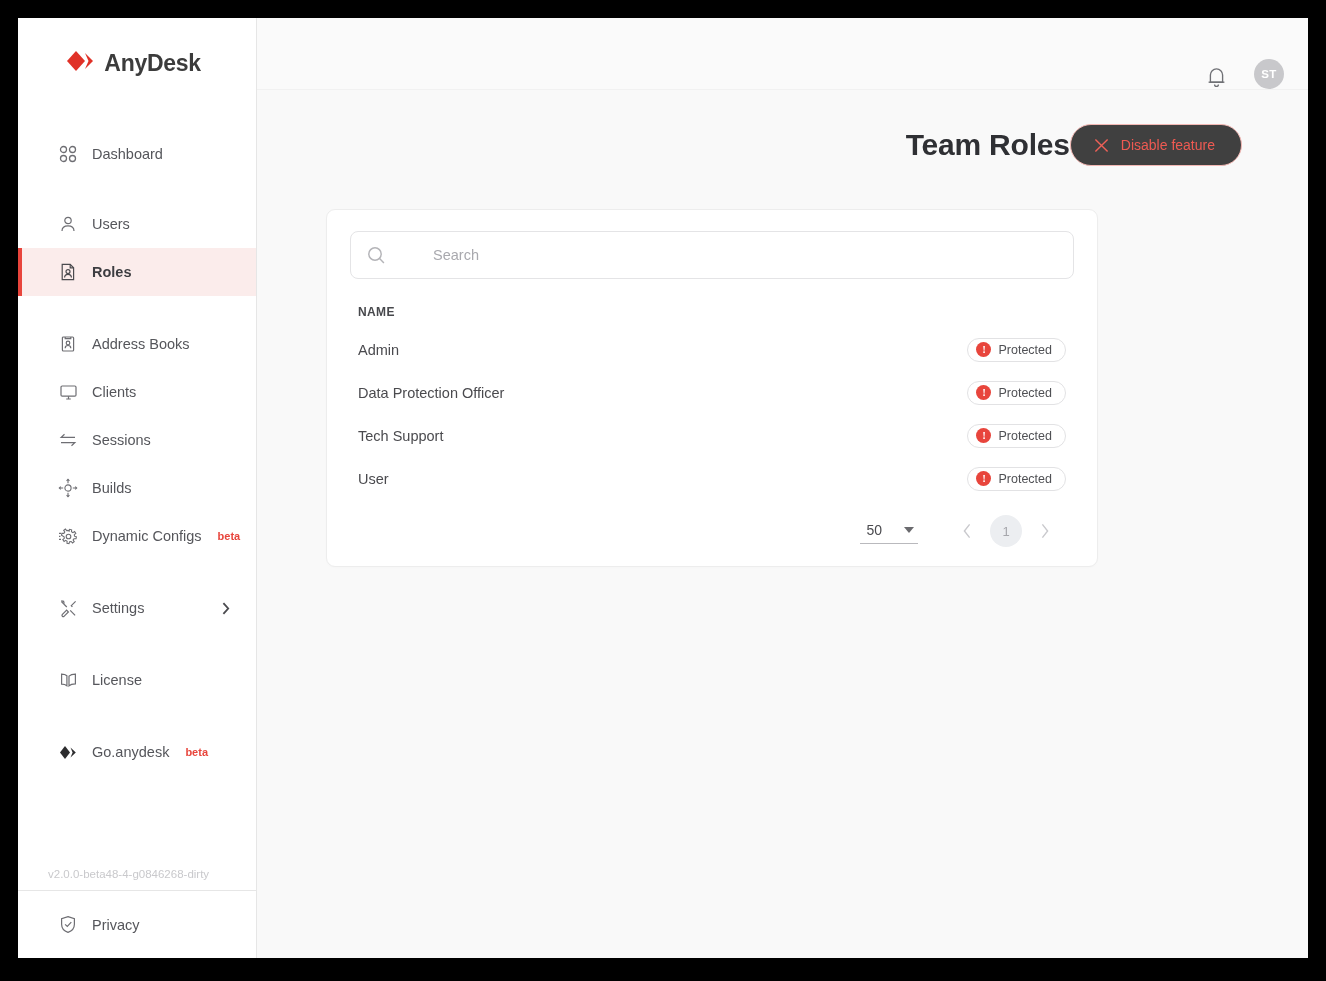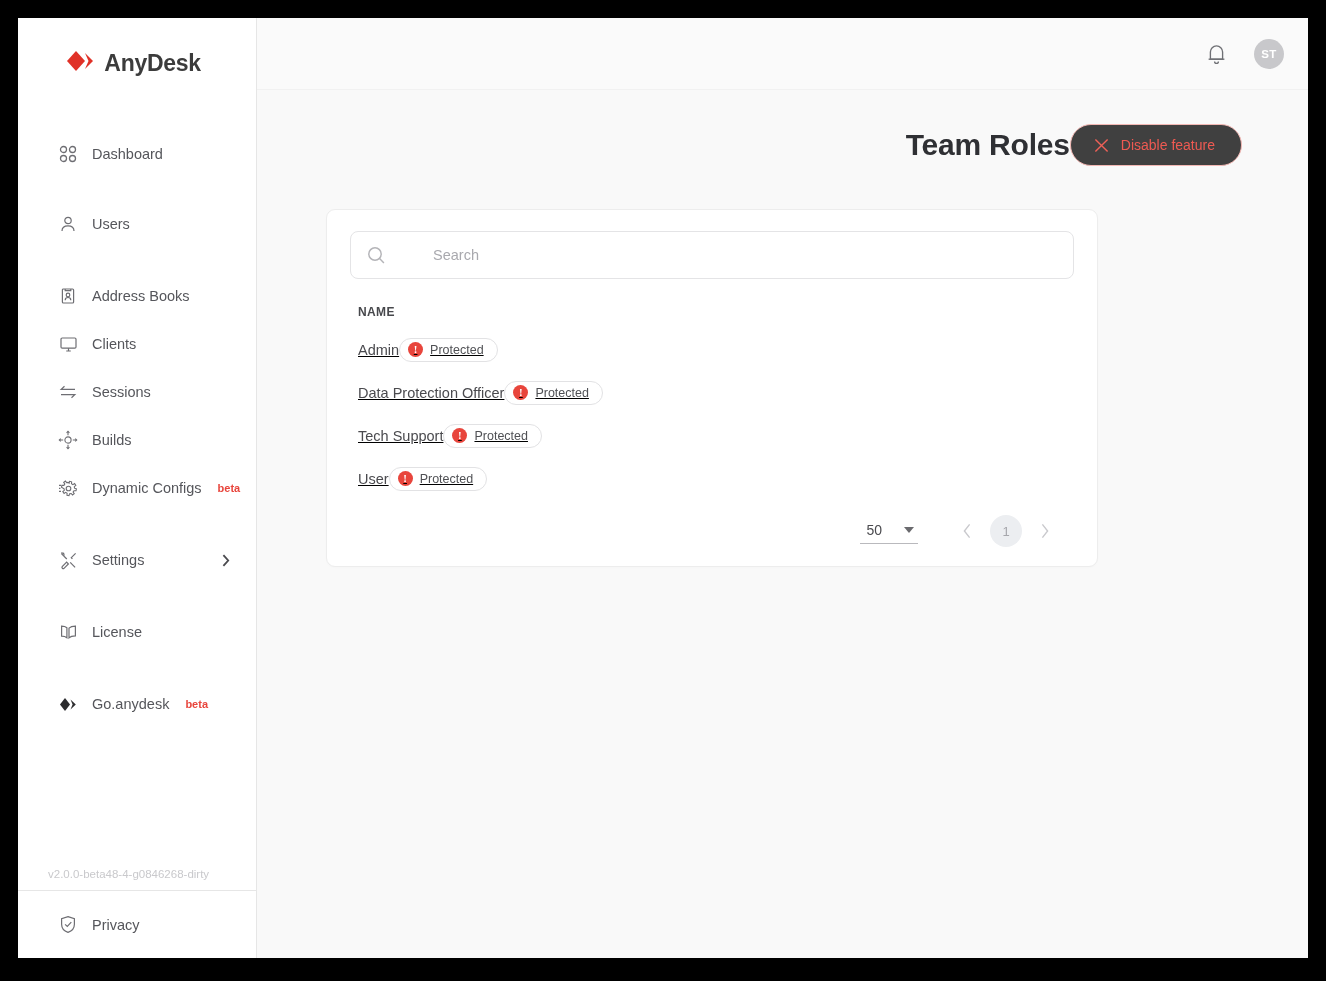--- a/index.html
+++ b/index.html
@@ -102,21 +102,21 @@
     height: 100%;
     display: flex;
     flex-direction: column;
     background: #f9f9f9;
     position: relative;
   }
   .topbar {
     height: 72px;
     flex: none;
     display: flex;
-    align-items: center;
+    align-items: flex-end;
     justify-content: flex-end;
     gap: 26px;
     padding-right: 24px;
     border-bottom: 1px solid #f1f1f1;
     background: #fafafa;
   }
   .bell { color: #6f7075; cursor: pointer; display: flex; }
   .avatar {
     width: 30px; height: 30px;
     border-radius: 50%;
@@ -196,24 +196,23 @@
     font-weight: bold;
     color: #47484c;
     letter-spacing: .35px;
     padding: 26px 8px 0 8px;
   }
 
   .row {
     height: 43px;
     display: flex;
     align-items: center;
-    justify-content: flex-start;
+    justify-content: space-between;
     padding: 0 8px;
     cursor: pointer;
-    text-decoration: underline;
   }
   .row:first-of-type { margin-top: 9px; }
   .row-name { font-size: 14.5px; color: #4a4a4e; }
   .prot {
     display: flex;
     align-items: center;
     gap: 7px;
     border: 1px solid #e2e2e4;
     border-radius: 13px;
     height: 24px;
@@ -313,20 +312,31 @@
       <div class="nav-item">
         <span class="ico">
           <svg width="18" height="18" viewBox="0 0 18 18" fill="none" stroke="currentColor" stroke-width="1.2">
             <circle cx="9" cy="5.5" r="3.2"></circle>
             <path d="M3 16c0-3.4 2.7-5.2 6-5.2s6 1.8 6 5.2"></path>
           </svg>
         </span>
         <span class="lbl">Users</span>
       </div>
 
+      <div class="nav-item active">
+        <span class="ico">
+          <svg width="18" height="18" viewBox="0 0 18 18" fill="none" stroke="currentColor" stroke-width="1.2">
+            <path d="M3.2 1.4h8l3.4 3.4v11.8H3.2z"></path>
+            <path d="M11.2 1.4v3.4h3.4"></path>
+            <circle cx="9" cy="8.6" r="2"></circle>
+            <path d="M5.6 14.6c0-2 1.6-3.2 3.4-3.2s3.4 1.2 3.4 3.2"></path>
+          </svg>
+        </span>
+        <span class="lbl">Roles</span>
+      </div>
 
       <div class="spacer-md"></div>
 
       <div class="nav-item">
         <span class="ico">
           <svg width="18" height="18" viewBox="0 0 18 18" fill="none" stroke="currentColor" stroke-width="1.2">
             <rect x="3.4" y="2" width="11.2" height="14" rx="1"></rect>
             <path d="M6.2 2v1.6h5.6V2"></path>
             <circle cx="9" cy="8" r="1.8"></circle>
             <path d="M6.2 13.2c0-1.7 1.3-2.7 2.8-2.7s2.8 1 2.8 2.7"></path>

